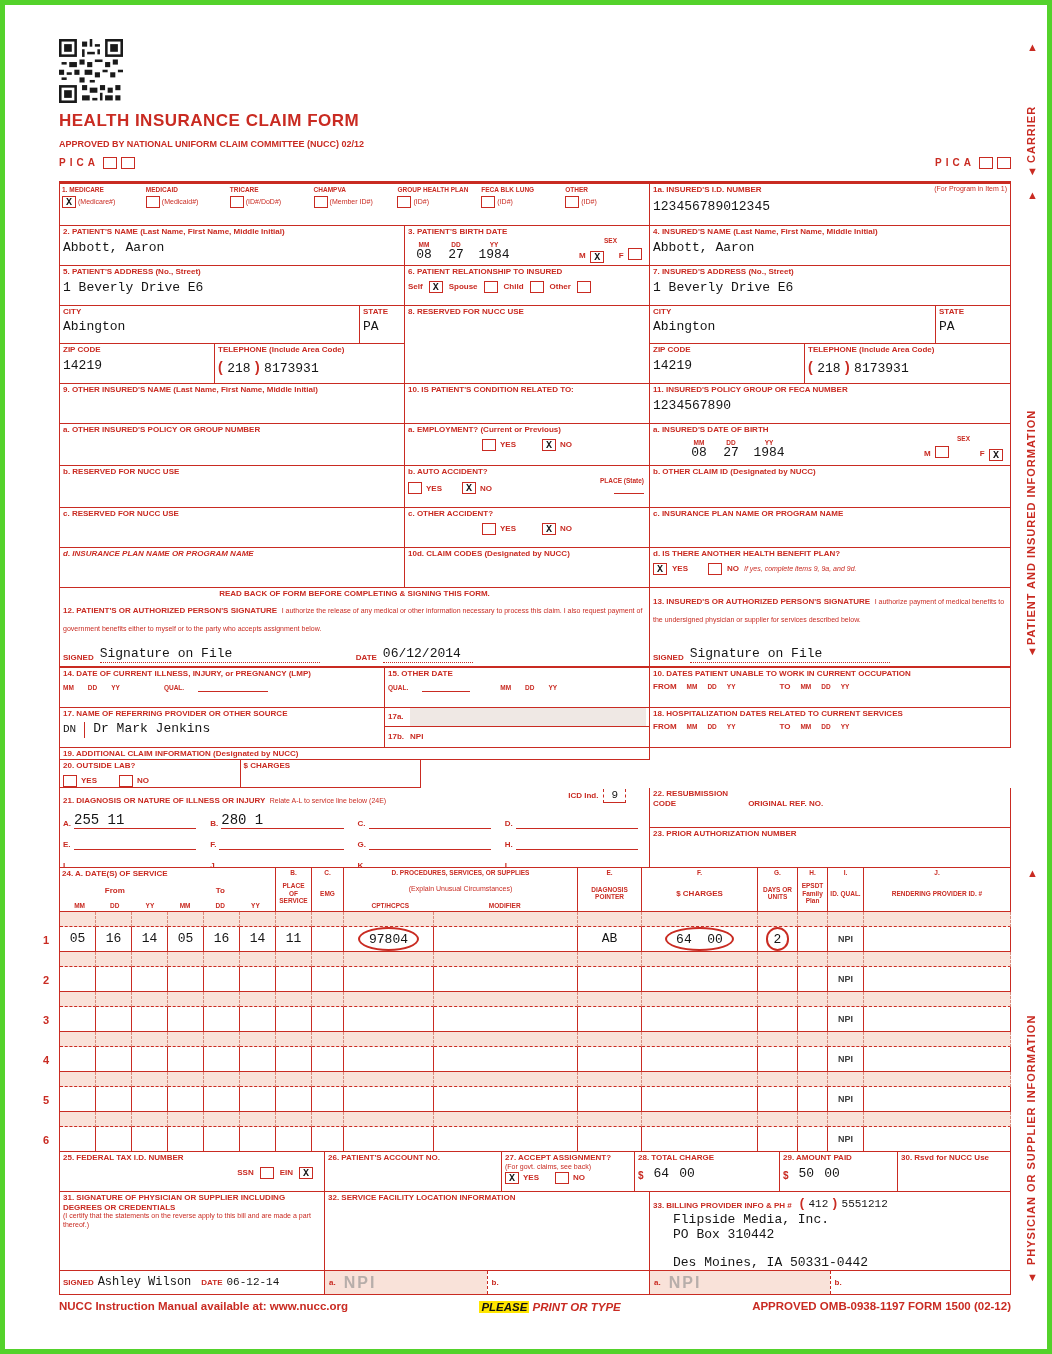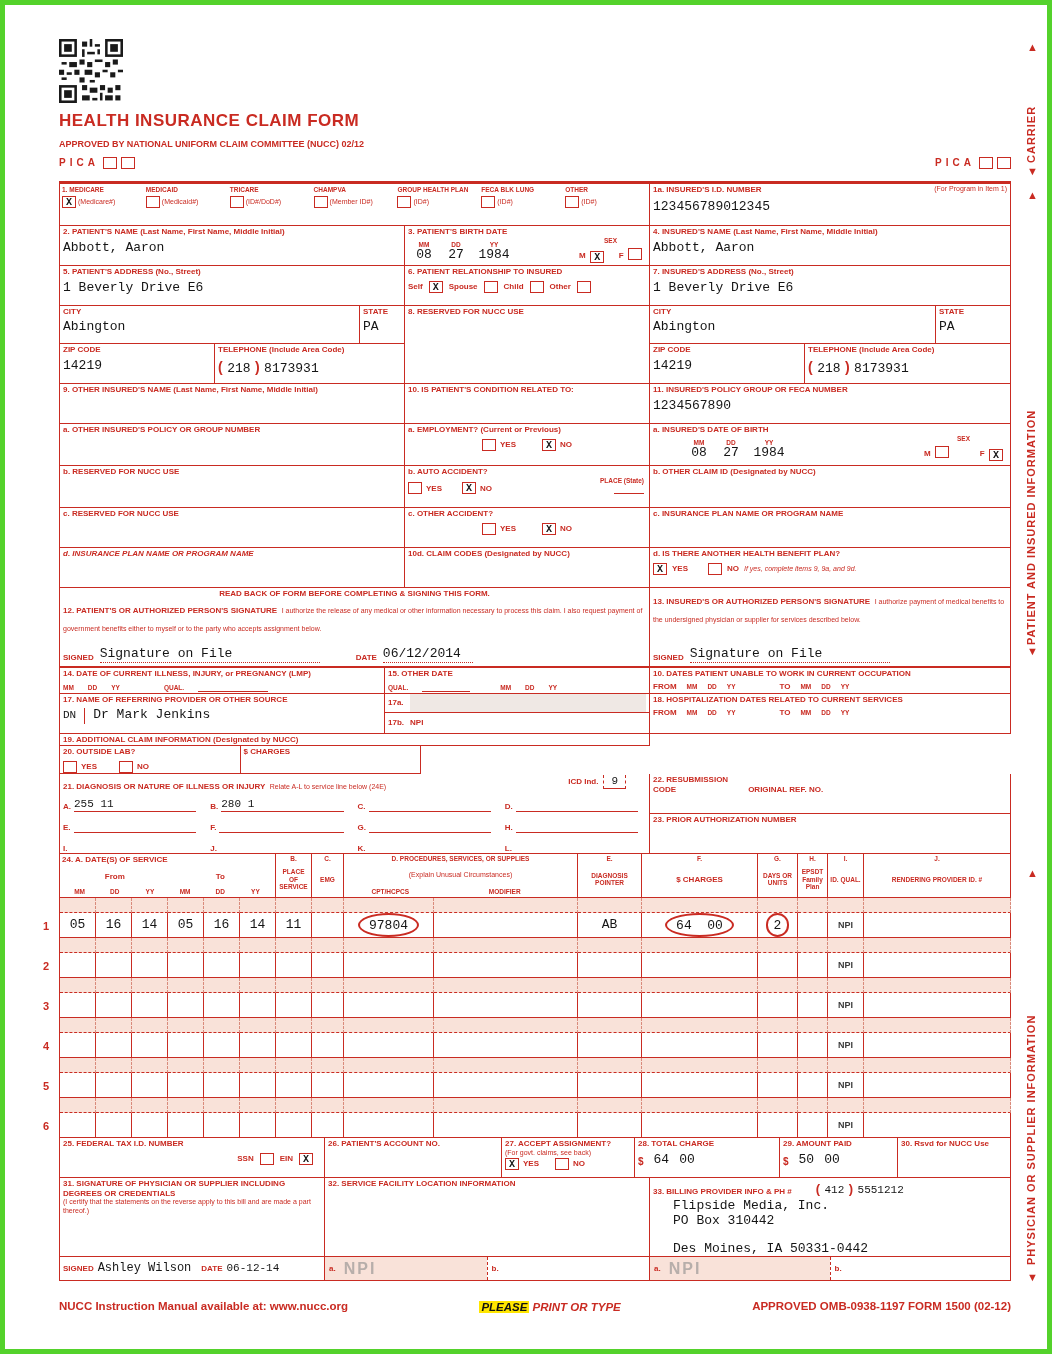--- a/index.html
+++ b/index.html
@@ -26,21 +26,21 @@
 .pica-t{font-size:10px;letter-spacing:4px;}
 .opt{flex:1;padding-top:1px;}
 .optrow{display:flex;align-items:center;gap:2px;margin-top:2px;}
 .dc{width:32px;text-align:center;}
 .dcy{width:44px;text-align:center;}
 .yn{display:flex;align-items:center;gap:4px;margin-top:4px;justify-content:center;}
 .readback{text-align:center;font-size:8px;font-weight:bold;color:var(--red);}
 .sigrow{display:flex;align-items:flex-end;gap:6px;margin-top:3px;}
 .diag-grid{display:grid;grid-template-columns:repeat(4,1fr);column-gap:14px;row-gap:7px;margin-top:5px;width:575px;}
 .dcell{display:flex;align-items:flex-end;gap:3px;}
-.dline{flex:1;border-bottom:1px solid var(--red);min-height:14px;font-family:"Liberation Mono",monospace;font-size:11px;color:var(--ink);white-space:pre;}
+.dline{flex:1;border-bottom:1px solid var(--red);min-height:14px;font-family:"Liberation Mono",monospace;font-size:14px;color:var(--ink);white-space:pre;}
 .hc{border-right:1px solid var(--red);border-bottom:1px solid var(--red);padding:1px 2px;text-align:center;overflow:hidden;display:flex;flex-direction:column;justify-content:space-between;}
 .wA{width:36px;}.wC{width:32px;}.wCpt{width:90px;}.wMod{width:144px;}.wE{width:64px;}.wF{width:116px;}.wG{width:40px;}.wH{width:30px;}.wI{width:36px;}.wJ{width:147px;}
 .srow{position:relative;}
 .rownum{position:absolute;left:-17px;bottom:6px;font:bold 11px "Liberation Sans",sans-serif;color:var(--red);}
 .st{height:15px;background:var(--pink);border-right:1px dashed #d98a7b;border-bottom:1px dashed var(--red);}
 .sb{height:25px;border-right:1px solid var(--red);border-bottom:1px solid var(--red);display:flex;align-items:center;justify-content:center;overflow:visible;}
 .npi-lbl{font:bold 9px "Liberation Sans",sans-serif;color:#3c3c3c;}
 .circle{display:inline-block;border:2px solid var(--red);border-radius:50%;padding:0 9px 1px;}
 .npibig{color:#b7aeaa;font:bold 16px "Liberation Sans",sans-serif;letter-spacing:2px;}
 .subrow{border-top:1px solid var(--red);display:flex;align-items:center;position:absolute;left:0;right:0;bottom:0;height:24px;}
@@ -436,21 +436,21 @@
       <div class="c" style="width:361px;border-bottom:2px solid var(--red);display:flex;flex-direction:column;justify-content:space-between;">
         <div style="margin-top:1px;"><span class="lbl">13. INSURED'S OR AUTHORIZED PERSON'S SIGNATURE</span>
         <span class="body-red">I authorize payment of medical benefits to the undersigned physician or supplier for services described below.</span></div>
         <div class="sigrow" style="margin-bottom:2px;">
           <span class="lbl">SIGNED</span>
           <span class="val" style="border-bottom:1px dotted var(--red);min-width:200px;">Signature on File</span>
         </div>
       </div>
     </div>
 
-    <div class="r" style="height:26px;">
+    <div class="r" style="height:40px;">
       <div class="c" style="width:325px;">
         <div class="lbl">14. DATE OF CURRENT ILLNESS, INJURY, or PREGNANCY (LMP)</div>
         <div class="r" style="margin-top:3px;align-items:flex-end;gap:14px;">
           <span class="lbl tiny">MM</span>
           <span class="lbl tiny">DD</span>
           <span class="lbl tiny">YY</span>
           <span class="lbl tiny" style="margin-left:30px;">QUAL.</span>
           <span style="border-bottom:1px solid var(--red);width:70px;height:10px;"></span>
         </div>
       </div>
@@ -1041,21 +1041,21 @@
             <span class="npibig">NPI</span>
           </div>
           <div class="divd"></div>
           <div class="half">
             <span class="lbl">b.</span>
             <span style="flex:1;height:100%;"></span>
           </div>
         </div>
       </div>
       <div class="c" style="width:361px;padding-bottom:24px;">
-        <div class="r" style="gap:24px;align-items:flex-end;">
+        <div class="r" style="gap:8px;align-items:flex-end;">
           <span class="lbl">33. BILLING PROVIDER INFO &amp; PH #</span>
           <span><span class="rp" style="font-size:13px;">(</span> <span class="val sm">412</span> <span class="rp" style="font-size:13px;">)</span> <span class="val sm">5551212</span></span>
         </div>
         <div style="margin:2px 0 0 20px;">
           <div class="val">Flipside Media, Inc.</div>
           <div class="val">PO Box 310442</div>
           <div class="val" style="margin-top:13px;">Des Moines, IA 50331-0442</div>
         </div>
         <div class="subrow">
           <div class="half shaded">

